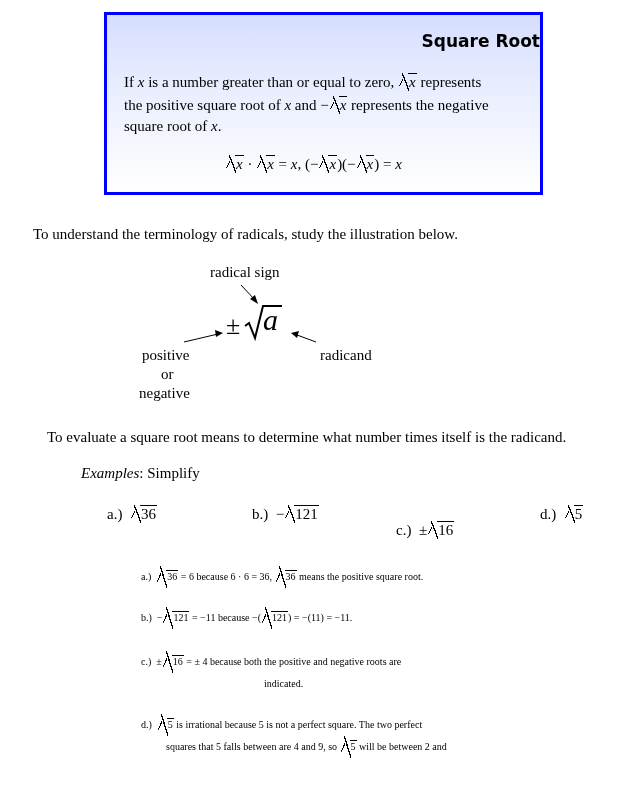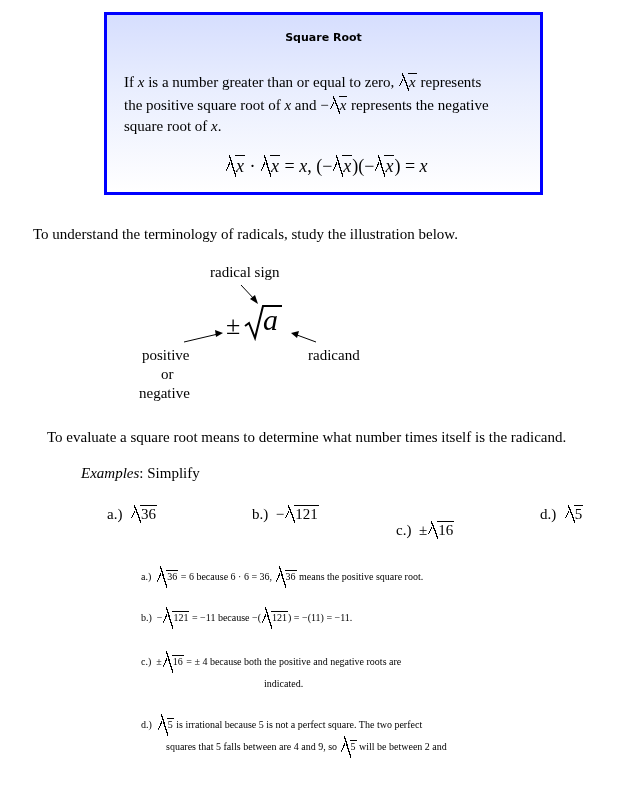--- a/index.html
+++ b/index.html
@@ -4,22 +4,22 @@
 <style>
   html, body { margin:0; padding:0; background:#ffffff; }
   body { width:641px; height:798px; position:relative; overflow:hidden;
          font-family:"Liberation Serif", "DejaVu Serif", serif; font-size:15px; color:#000; }
   .abs { position:absolute; white-space:nowrap; }
 
   
   .defbox { position:absolute; left:104px; top:12px; width:433px; height:177px;
             border:3px solid #0000ff;
             background:linear-gradient(to bottom, #d6defe 0%, #e8edfe 40%, #ffffff 100%); }
-  .defbox .title { position:absolute; left:0; right:0; top:16px; text-align:center;
-                   font-family:"DejaVu Sans", "Liberation Sans", sans-serif; font-weight:bold; font-size:11px; }
+  .defbox .title { position:absolute; left:0; right:0; top:16px; text-align:right;
+                   font-family:"DejaVu Sans", "Liberation Sans", sans-serif; font-weight:bold; font-size:17px; }
   .defbox .line { position:absolute; left:17px; font-size:15px; }
 
   
   .rad { display:inline-block; position:relative; padding-left:9px; margin-left:1px; }
   .rad::before { content:""; position:absolute; left:0; top:0; bottom:0; width:10px;
     background:
       linear-gradient(to bottom right, transparent 45%, #000 45%, #000 58%, transparent 58%) 0 55%/4px 40% no-repeat,
       linear-gradient(to top right, transparent 46%, #000 46%, #000 56%, transparent 56%) 3px 0/7px 100% no-repeat; }
   .rad > span { display:inline-block; border-top:1px solid #000; padding:0 1px; line-height:1.15; }
   i.v { font-style:italic; }
@@ -40,33 +40,33 @@
   <div class="line abs" style="top:81px;">
     <span>the positive square root of </span><i class="v">x</i><span> and −</span><span class="rad"><span><i class="v">x</i></span></span><span> represents the negative</span>
   </div>
   <div class="line abs" style="top:58px;">
     <span>If </span><i class="v">x</i><span> is a number greater than or equal to zero, </span><span class="rad"><span><i class="v">x</i></span></span><span> represents</span>
   </div>
   <div class="line abs" style="top:103px;">
     <span>square root of </span><i class="v">x</i><span>.</span>
   </div>
 
-  <div class="abs" style="left:118px; top:140px; font-size:18px;">
+  <div class="abs" style="left:118px; top:140px; font-size:15px;">
     <span class="rad"><span><i class="v">x</i></span></span><span> · </span><span class="rad"><span><i class="v">x</i></span></span><span> = </span><i class="v">x</i><span>,  (−</span><span class="rad"><span><i class="v">x</i></span></span><span>)(−</span><span class="rad"><span><i class="v">x</i></span></span><span>) = </span><i class="v">x</i>
   </div>
 </div>
 
 <div class="abs" style="left:33px; top:226px;">To understand the terminology of radicals, study the illustration below.</div>
 
 <div>
   <div class="abs" style="left:210px; top:264px;text-align:right;">radical sign</div>
   <div class="abs" style="left:142px; top:347px;">positive</div>
   <div class="abs" style="left:161px; top:366px;">or</div>
   <div class="abs" style="left:139px; top:385px;">negative</div>
-  <div class="abs" style="left:308px; top:347px;">radicand</div>
+  <div class="abs" style="left:320px; top:347px;">radicand</div>
 
   <div class="abs big-pm" style="left:226px; top:311px;">±</div>
   <svg class="arrow-svg" width="641" height="798">
 
     <polyline points="245,326 249,323 255,338 263,306 282,306" fill="none" stroke="#000" stroke-width="2"></polyline>
 
     <g>
       <line x1="241" y1="285" x2="255" y2="300" stroke="#000" stroke-width="1"></line>
       <polygon points="258,304 250,299 255,295" fill="#000"></polygon>
     </g>

